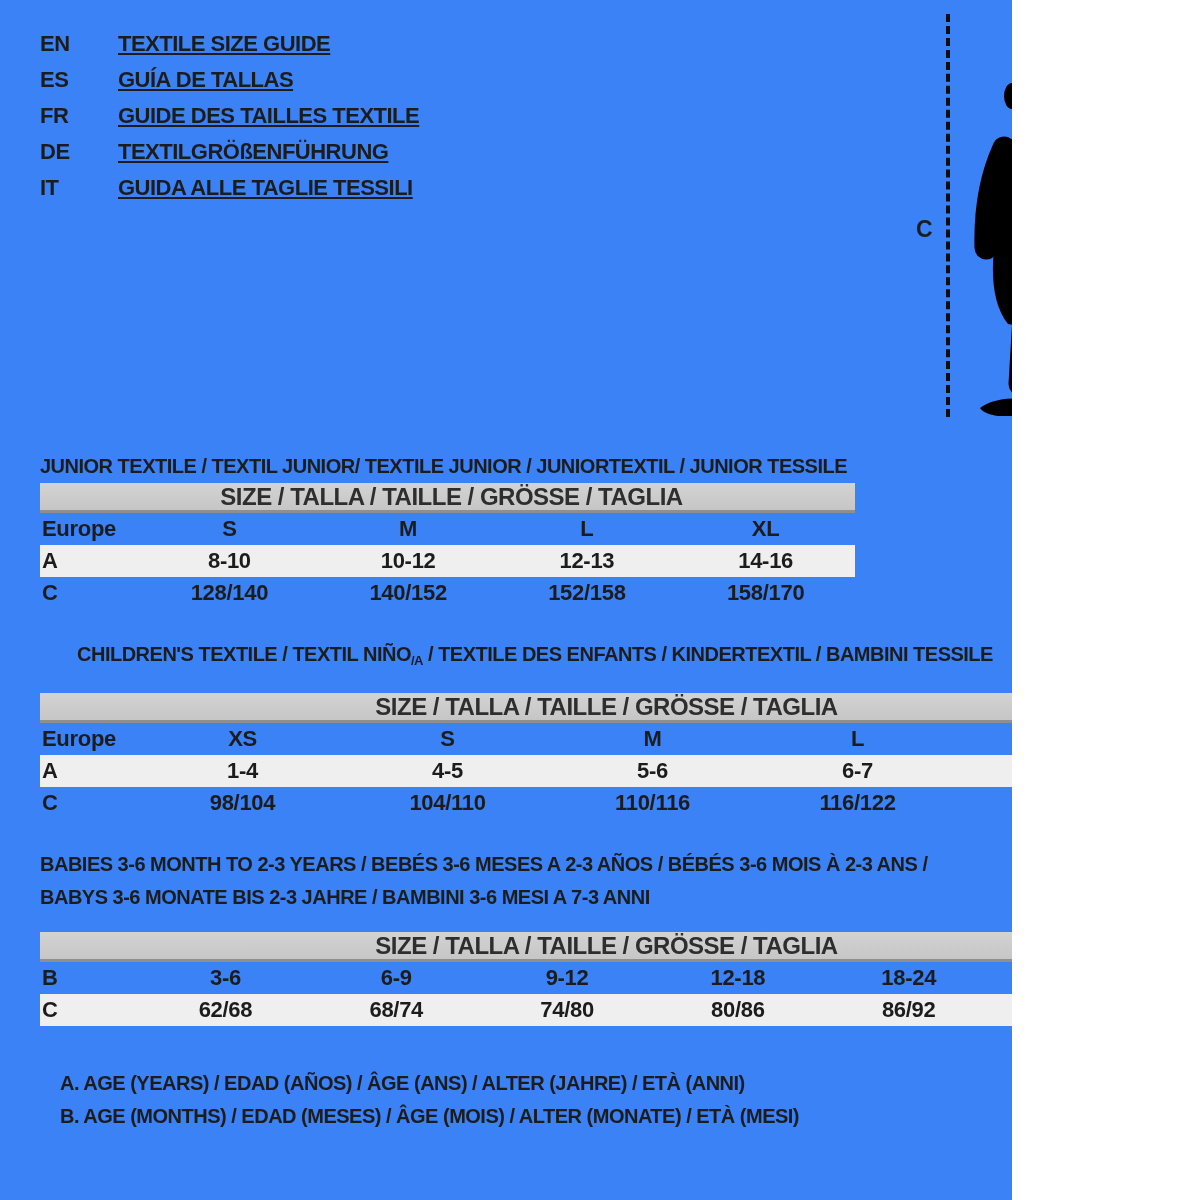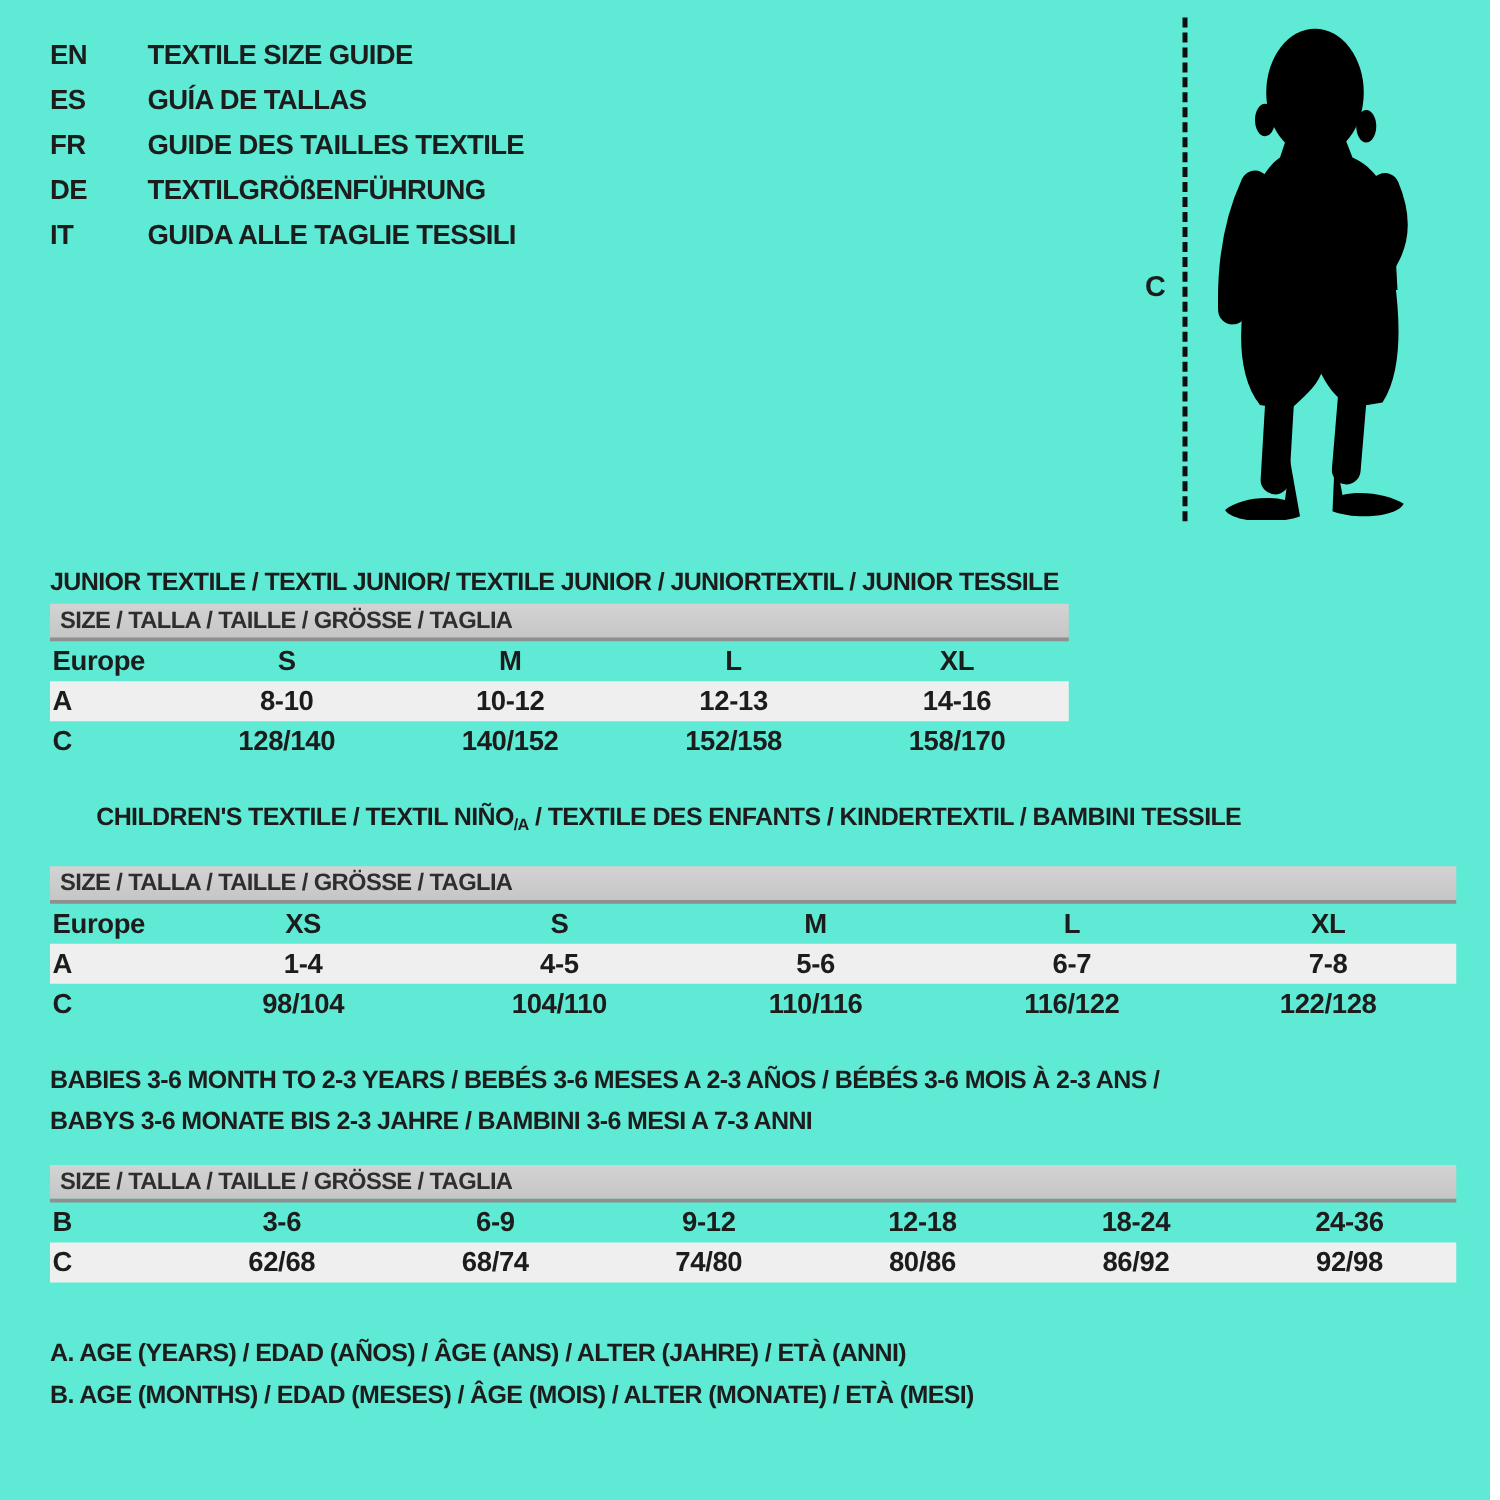--- a/index.html
+++ b/index.html
@@ -4,27 +4,27 @@
 <style>
   * { margin:0; padding:0; box-sizing:border-box; }
   html,body { background:#ffffff; }
   body {
     width:1200px; height:1200px;
     font-family:"Liberation Sans","DejaVu Sans",sans-serif;
     font-weight:bold;
     color:#1c1c1c;
     position:relative;
   }
-  .page { position:relative; width:1192px; height:1200px; background:#5eead4; overflow:hidden; }
+  .page { position:relative; width:1012px; height:1200px; background:#3b82f6; overflow:hidden; }
 
   
   .lang-block { position:absolute; left:40px; top:26px; }
   .lang-row { display:flex; height:36px; align-items:center; font-size:22px; letter-spacing:-0.5px; }
   .lang-code { width:78px; }
-  .lang-label { white-space:nowrap; }
+  .lang-label { white-space:nowrap;text-decoration:underline; }
 
   
   .measure-line { position:absolute; left:946px; top:14px; height:403px; width:0; border-left:4px dashed #0e0e0e; }
   .measure-label { position:absolute; left:916px; top:216px; font-size:23px; }
   .toddler { position:absolute; left:960px; top:16px; }
 
   
   .section-title { position:absolute; left:40px; font-size:20px; letter-spacing:-0.5px; white-space:nowrap; }
   .title-junior   { top:433px;margin-top:22px; }
   .title-children { top:643px;margin-left:37px; }
@@ -34,30 +34,30 @@
   
   .tbl { position:absolute; left:40px; }
   .tbl-junior   { top:483px; width:815px; }
   .tbl-children { top:693px; width:1125px; }
   .tbl-babies   { top:932px; width:1125px; }
   .t-header {
     height:30px; line-height:27px;
     background:linear-gradient(#d3d3d3,#c6c6c6);
     border-bottom:3px solid #8f8f8f;
     padding-left:8px;
-    font-size:19px; color:#2e2e2e; letter-spacing:-0.5px;
+    font-size:24px; color:#2e2e2e; letter-spacing:-0.5px;text-align:center;
   }
   .t-row { display:flex; height:32px; align-items:center; font-size:22px; letter-spacing:-0.3px; }
   .t-row.shaded { background:#efefef; }
   .t-label { width:100px; padding-left:2px; }
   .t-cell { flex:1; text-align:center; }
 
   
   .notes { position:absolute; left:40px; top:1072px; }
-  .note-line { height:33px; font-size:20px; letter-spacing:-0.5px; white-space:nowrap; }
+  .note-line { height:33px; font-size:20px; letter-spacing:-0.5px; white-space:nowrap;margin-left:20px; }
 </style>
 </head>
 <body>
 
 <div class="page">
 
   <div class="lang-block">
     <div class="lang-row">
       <span class="lang-code">EN</span>
       <span class="lang-label">TEXTILE SIZE GUIDE</span>

